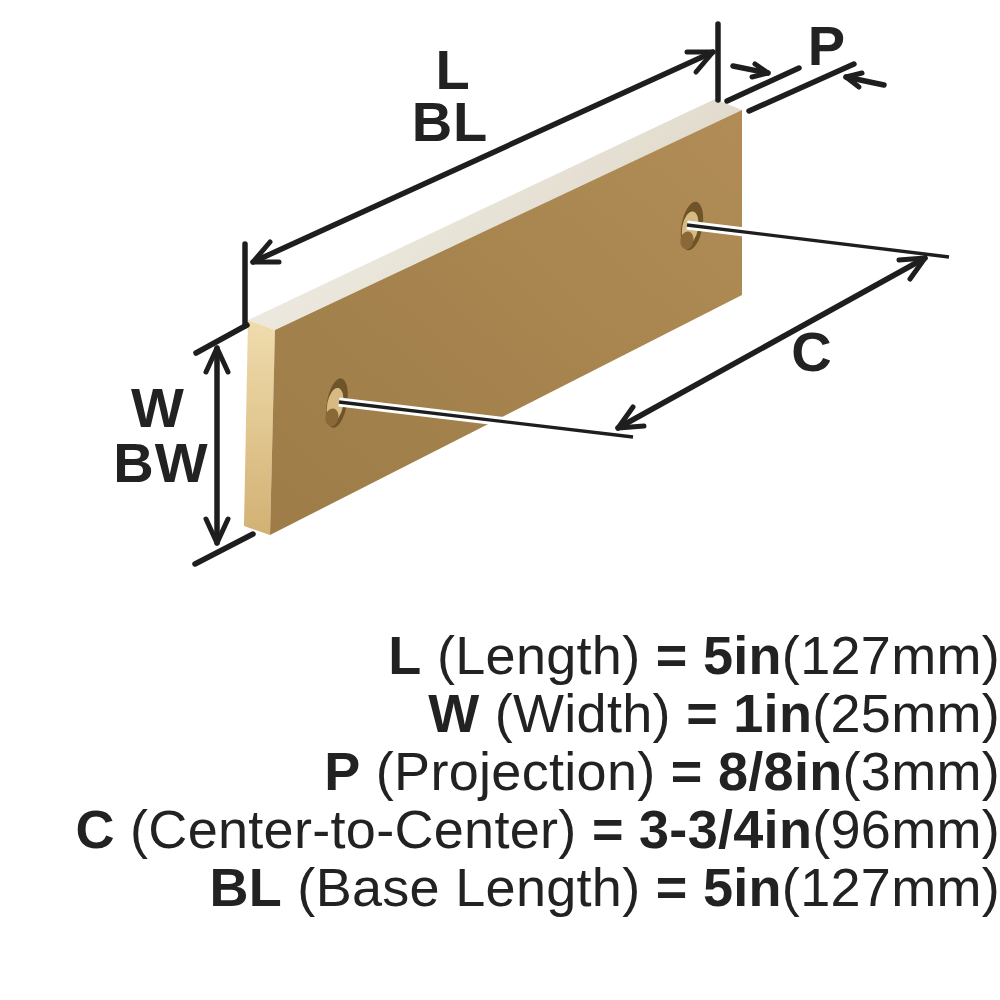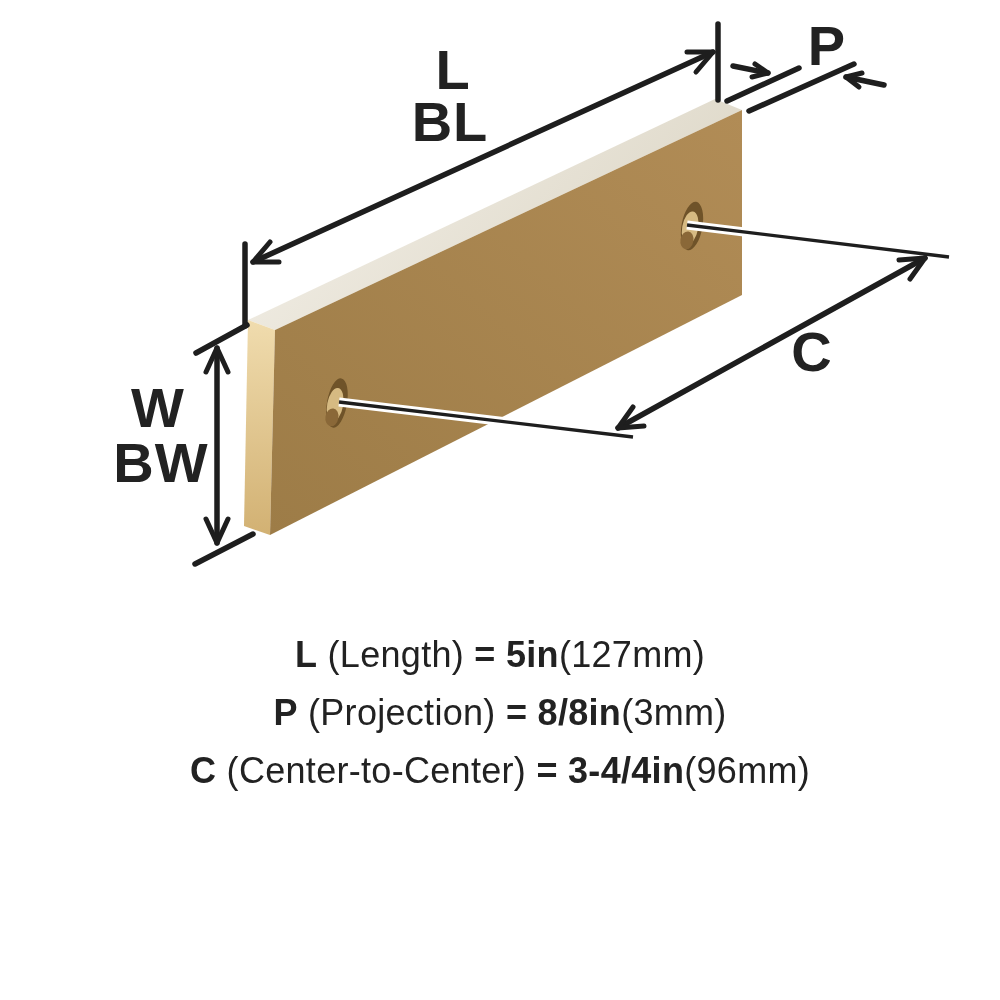--- a/index.html
+++ b/index.html
@@ -53,23 +53,23 @@
     stroke: var(--line, #1e1e1e);
     stroke-width: 3.4;
     fill: none;
     stroke-linecap: butt;
   }
   #legend {
     position: absolute;
     left: 0;
     right: 0;
     top: 626px;
-    text-align: center;
+    text-align: right;
     color: var(--text, #222222);
-    font-size: 36px;
+    font-size: 54px;
     letter-spacing: 0.3px;
   }
   .legend-line {
     line-height: 58px;
     white-space: nowrap;
   }
   .legend-line .b { font-weight: 700; }
   .legend-line .r { font-weight: 400; }
 </style>
 </head>
@@ -152,17 +152,19 @@
 
   <div class="dlabel" style="left:453px; top:70px">L</div>
   <div class="dlabel" style="left:450px; top:122px">BL</div>
   <div class="dlabel" style="left:827px; top:46px">P</div>
   <div class="dlabel" style="left:158px; top:408px">W</div>
   <div class="dlabel" style="left:161px; top:463px">BW</div>
   <div class="dlabel" style="left:812px; top:352px">C</div>
 
   <div id="legend">
     <div class="legend-line"><span class="b">L</span><span class="r"> (Length) </span><span class="b">= </span><span class="b">5in</span><span class="r">(127mm)</span></div>
+    <div class="legend-line"><span class="b">W</span><span class="r"> (Width) </span><span class="b">= </span><span class="b">1in</span><span class="r">(25mm)</span></div>
     <div class="legend-line"><span class="b">P</span><span class="r"> (Projection) </span><span class="b">= </span><span class="b">8/8in</span><span class="r">(3mm)</span></div>
-    <div class="legend-line"><span class="b">C</span><span class="r"> (Center-to-Center) </span><span class="b">= </span><span class="b">3-4/4in</span><span class="r">(96mm)</span></div>
+    <div class="legend-line"><span class="b">C</span><span class="r"> (Center-to-Center) </span><span class="b">= </span><span class="b">3-3/4in</span><span class="r">(96mm)</span></div>
+    <div class="legend-line"><span class="b">BL</span><span class="r"> (Base Length) </span><span class="b">= </span><span class="b">5in</span><span class="r">(127mm)</span></div>
   </div>
 
 </div>
 
 </body></html>

